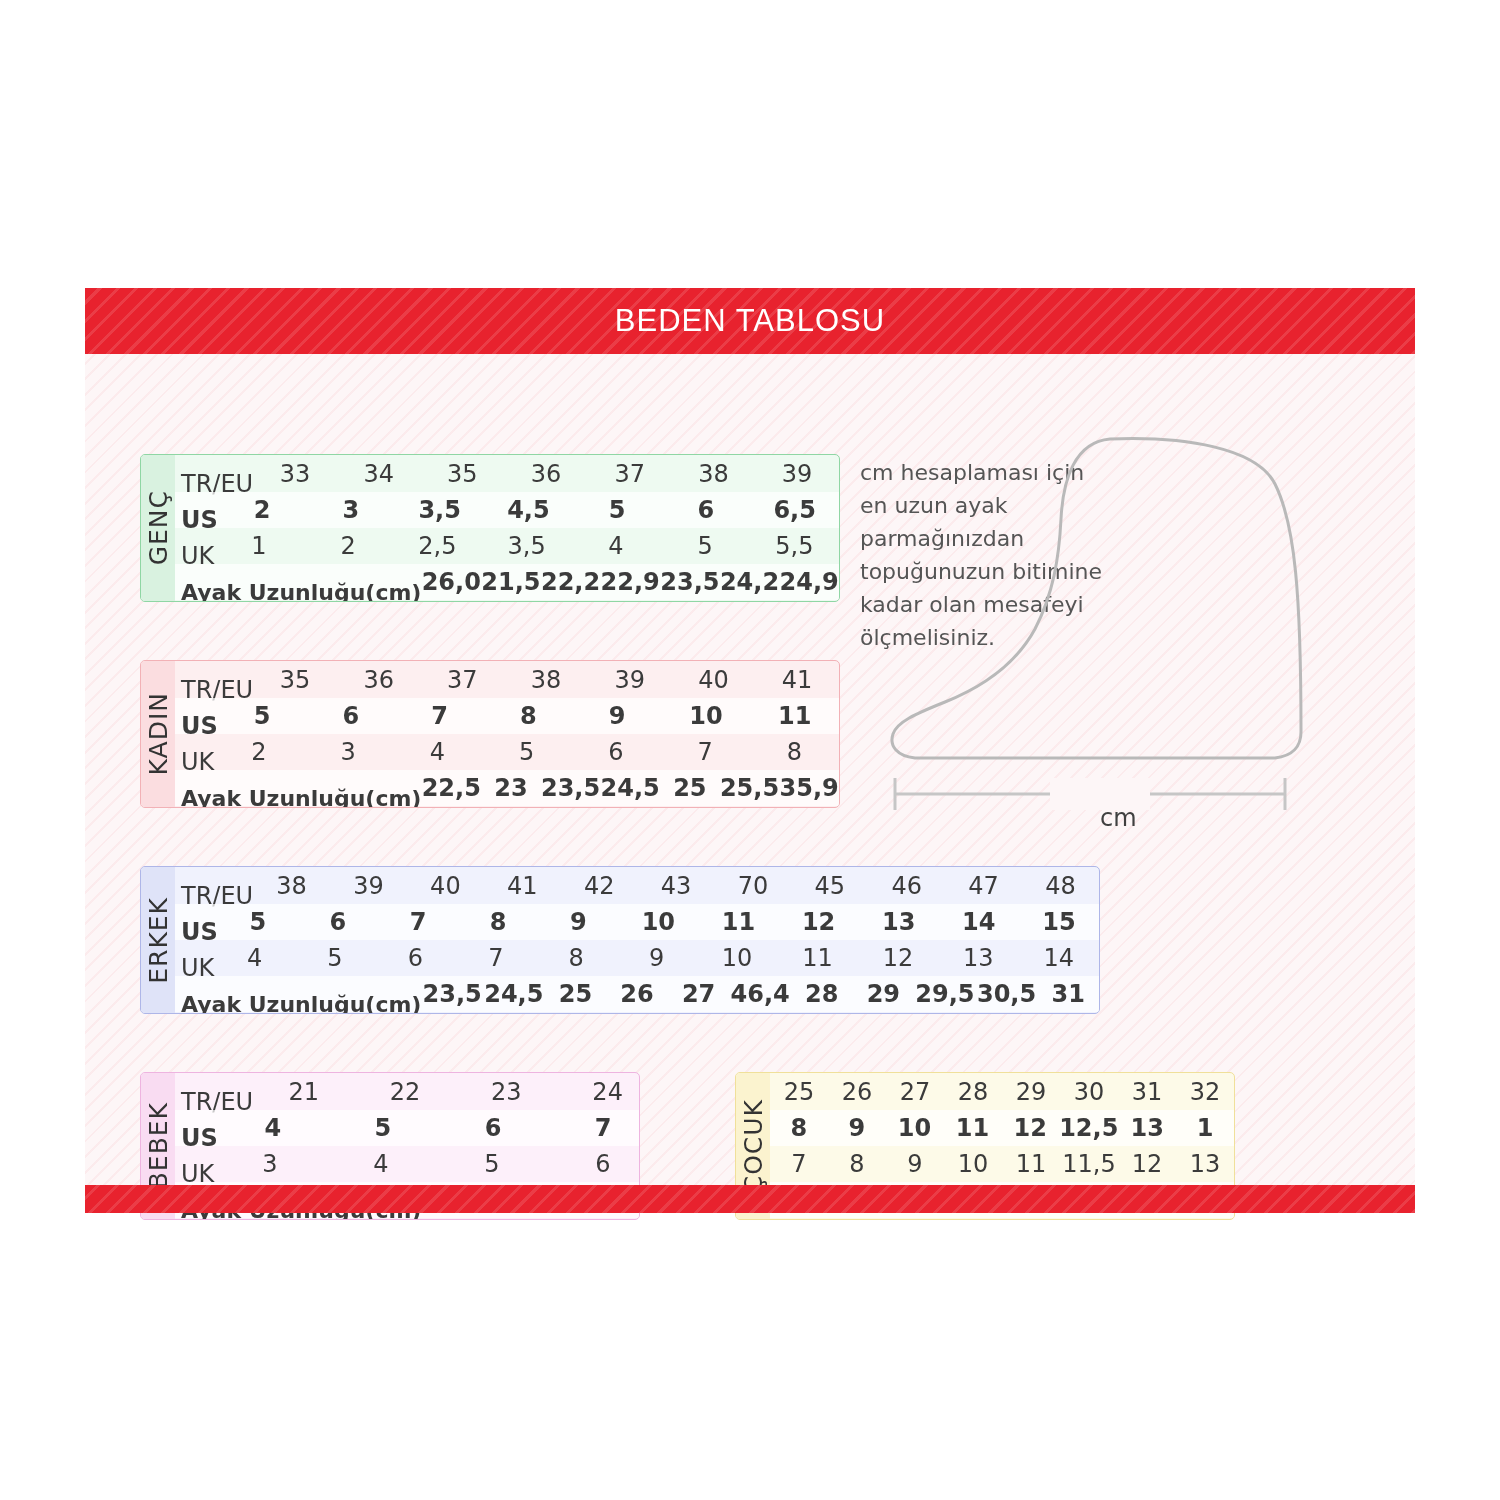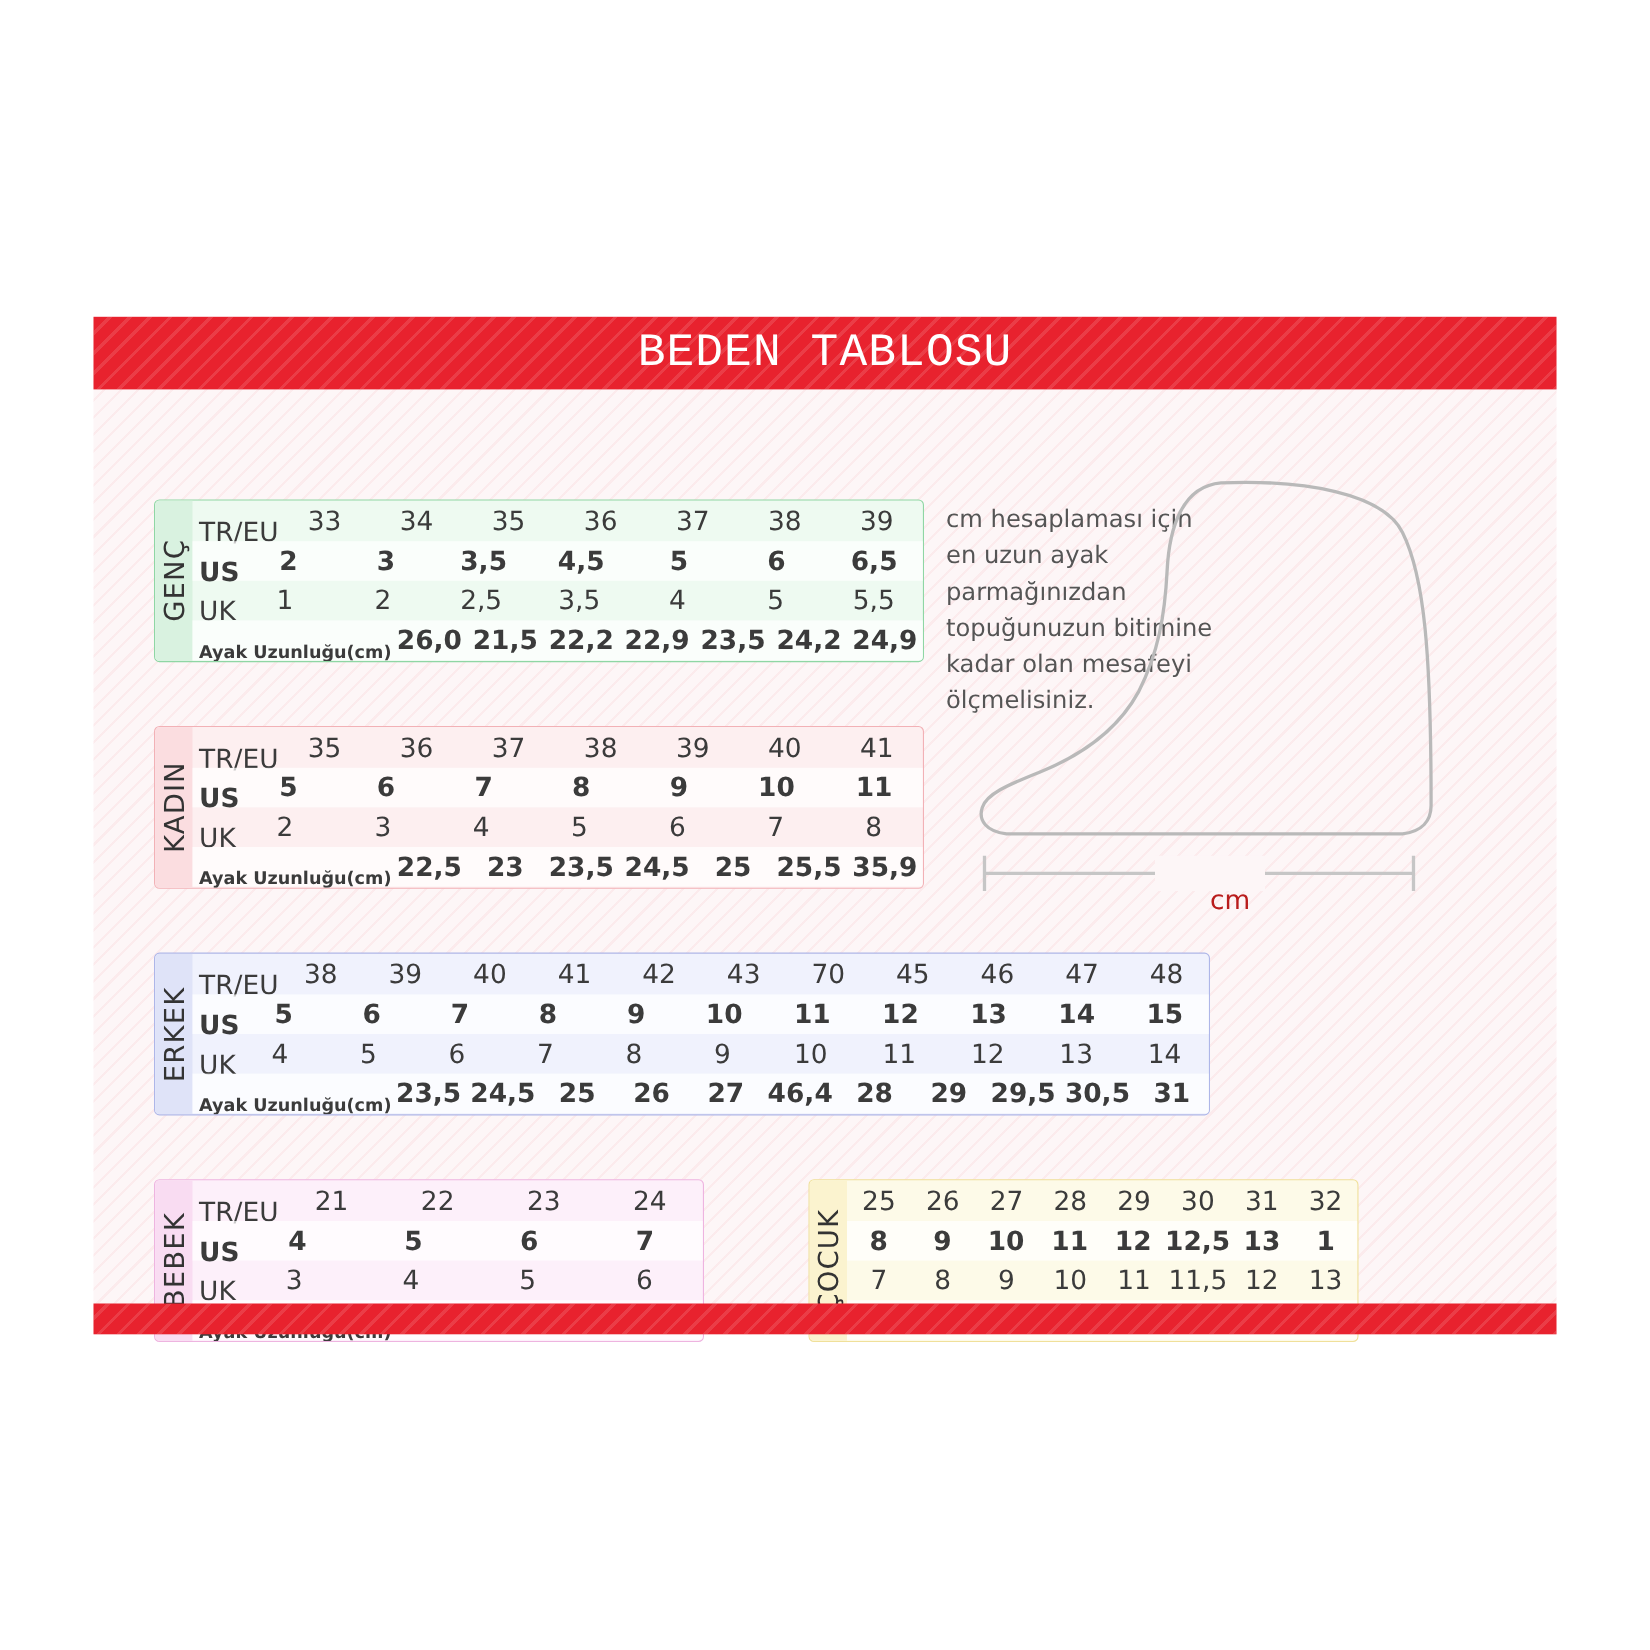--- a/index.html
+++ b/index.html
@@ -55,24 +55,24 @@
       rgba(255, 255, 255, 0.12) 3px,
       rgba(255, 255, 255, 0) 3px,
       rgba(255, 255, 255, 0) 13px
     );
   }
   .title-bar .title-text {
     position: relative;
     display: block;
     text-align: center;
     color: #ffffff;
-    font-size: 42px;
+    font-size: 31px;
     letter-spacing: 1px;
     line-height: 66px;
-    font-family: Liberation Mono, monospace;
+    font-family: Liberation Sans, sans-serif;
   }
 
   .footer-bar {
     position: absolute;
     left: 0;
     right: 0;
     bottom: 0;
     height: 28px;
     background: #e8222e;
     overflow: hidden;
@@ -149,21 +149,21 @@
     display: flex;
   }
   .row .cells span {
     flex: 1 1 0;
     text-align: center;
     font-size: 24px;
     color: #3b3b3b;
     white-space: nowrap;
   }
   .row.last .rowlabel {
-    font-size: 16px;
+    font-size: 22px;
   }
 
   
   .block.genc  { border-color: #8fd6a4; background: #eefaf1; }
   .block.genc .side-label { background: #d9f2e0; }
   .block.kadin { border-color: #f2b1b6; background: #fdeff0; }
   .block.kadin .side-label { background: #fbdde0; }
   .block.erkek { border-color: #aeb6e8; background: #f0f2fd; }
   .block.erkek .side-label { background: #dfe3f8; }
   .block.bebek { border-color: #eeb4e0; background: #fdf0fa; }
@@ -198,21 +198,21 @@
     top: 80px;
     width: 450px;
     height: 400px;
   }
 
   .cm-label {
     position: absolute;
     left: 1015px;
     top: 450px;
     font-size: 24px;
-    color: #b91c1c;
+    color: #404040;
   }
 </style>
 </head>
 <body>
 
 <div class="chart-wrap">
 
   <div class="title-bar">
     <span class="title-text">BEDEN TABLOSU</span>
   </div>

